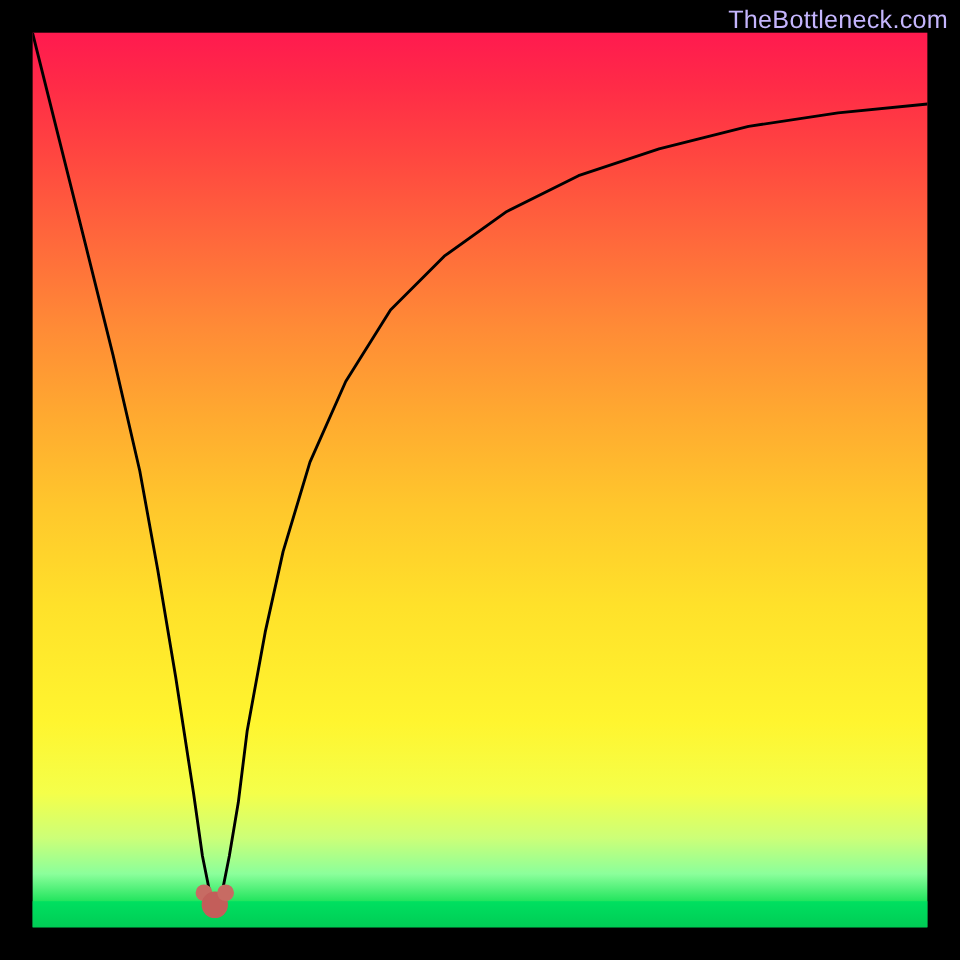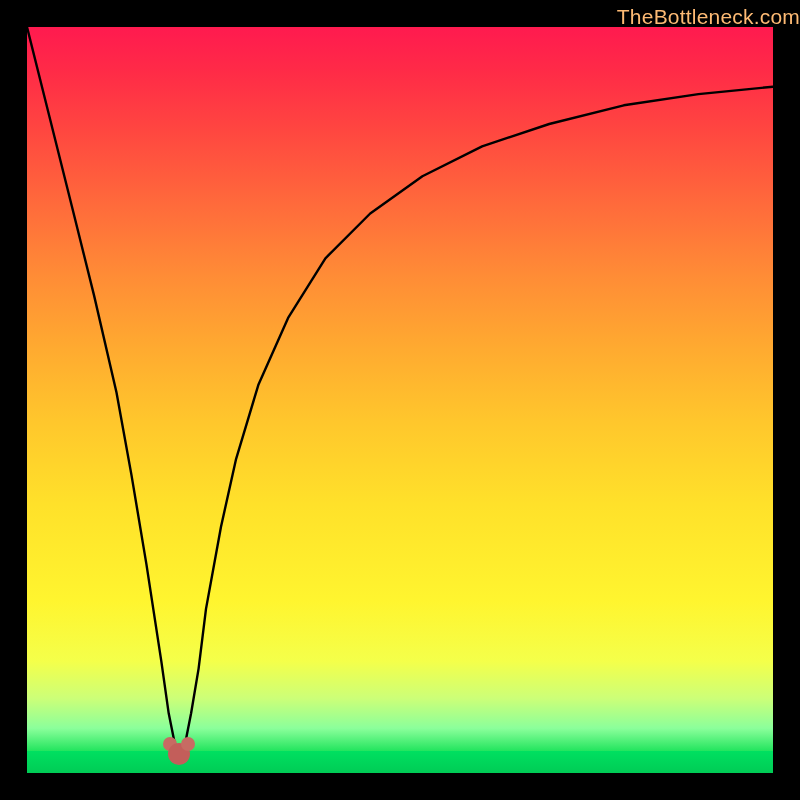--- a/index.html
+++ b/index.html
@@ -67,22 +67,22 @@
     background: #c76b63;
   }
   .marker-big {
     width: 22px; height: 22px;
     margin-left: -11px; margin-top: -11px;
     background: #c35e5a;
   }
   .watermark {
     position: absolute;
     top: 5px;
-    right: 0;
-    color: #fdba74;
+    right: 10px;
+    color: #c4b5fd;
     font-size: 21px;
     letter-spacing: 0.2px;
   }
 </style>
 </head>
 <body>
 
 <div class="frame">
 
   <div class="plot-area">

